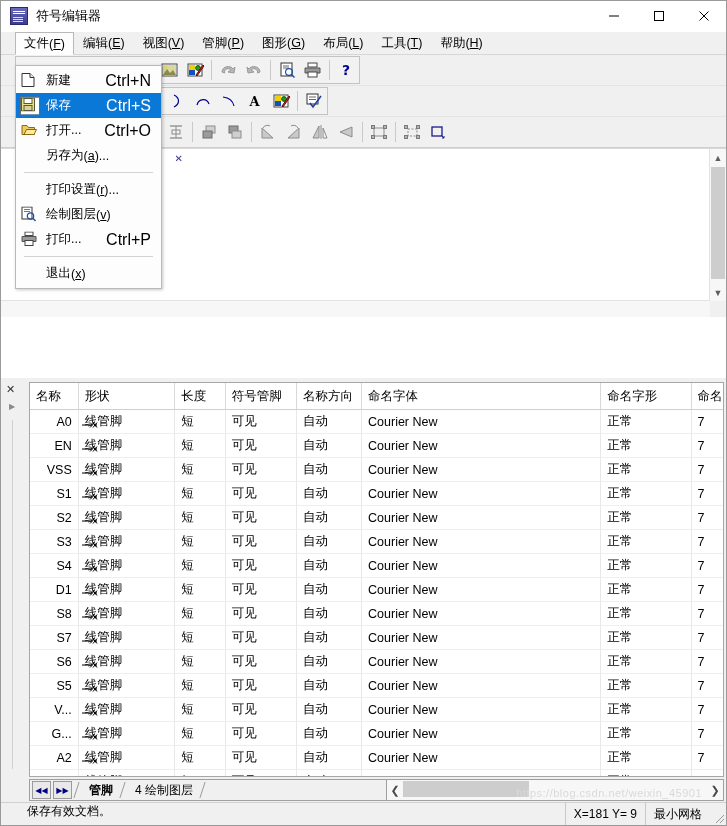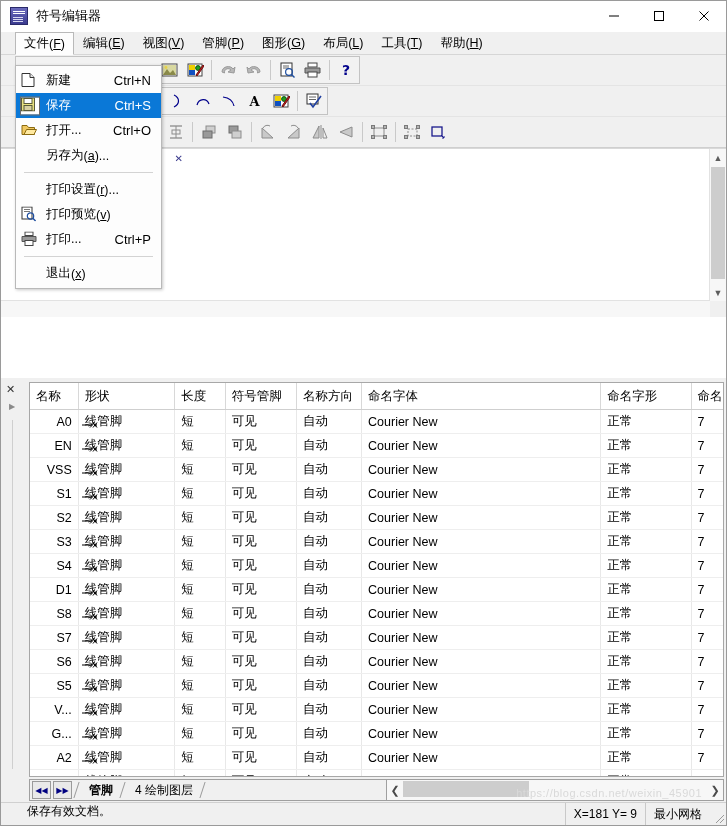--- a/index.html
+++ b/index.html
@@ -123,21 +123,21 @@
   .wm{position:absolute;right:24px;bottom:26px;font-size:11px;color:#d9d9d9;
       letter-spacing:.5px;white-space:nowrap;}
 
   
   .dropdown{position:absolute;left:14px;top:56px;width:145px;background:#fdfdfd;
             border:1px solid #b9b9b9;box-shadow:1px 1px 3px rgba(0,0,0,.22);
             padding:2px 0;z-index:60;margin-top:8px;}
   .dd-item{height:25px;display:flex;align-items:center;padding-left:30px;position:relative;
            font-size:12.5px;white-space:nowrap;}
   .dd-item.sel{background:#0a78d7;color:#fff;}
-  .dd-item .acc{margin-left:auto;padding-right:10px;font-size:13px;}
+  .dd-item .acc{margin-left:auto;padding-right:10px;font-size:16px;}
   .dd-sep{height:1px;background:#d3d3d3;margin:4px 8px;}
   .dd-ico{position:absolute;left:5px;top:50%;transform:translateY(-50%);width:18px;height:17px;}
   .dd-item.sel .dd-ico{outline:1px solid #6a6a6a;background:#ffffff;}
   .dd-item u{text-decoration:underline;}
 </style>
 </head>
 <body>
 
 <div class="app">
 
@@ -794,21 +794,21 @@
     <div class="dd-item">
       <span class="dd-ico">
         <svg width="16" height="15" viewBox="0 0 16 15">
             <rect x="1" y="0.5" width="10" height="12" fill="#fff" stroke="#333"></rect>
             <line x1="3" y1="3" x2="9" y2="3" stroke="#777"></line>
             <line x1="3" y1="5" x2="9" y2="5" stroke="#777"></line>
             <circle cx="9.5" cy="9.5" r="3.2" fill="none" stroke="#1f4fa0" stroke-width="1.2"></circle>
             <line x1="11.8" y1="11.8" x2="14.6" y2="14.6" stroke="#1f4fa0" stroke-width="1.4"></line>
           </svg>
       </span>
-      <span>打印预览</span>(<u>v</u>)
+      <span>绘制图层</span>(<u>v</u>)
     </div>
 
     <div class="dd-item">
       <span class="dd-ico">
         <svg width="17" height="15" viewBox="0 0 17 15">
             <rect x="4" y="0.5" width="8" height="3.5" fill="#fff" stroke="#444"></rect>
             <path d="M1 5 h14 v5 h-14 z" fill="#9a9a9a" stroke="#555"></path>
             <rect x="4" y="9" width="8" height="5" fill="#fff" stroke="#444"></rect>
           </svg>
       </span>

